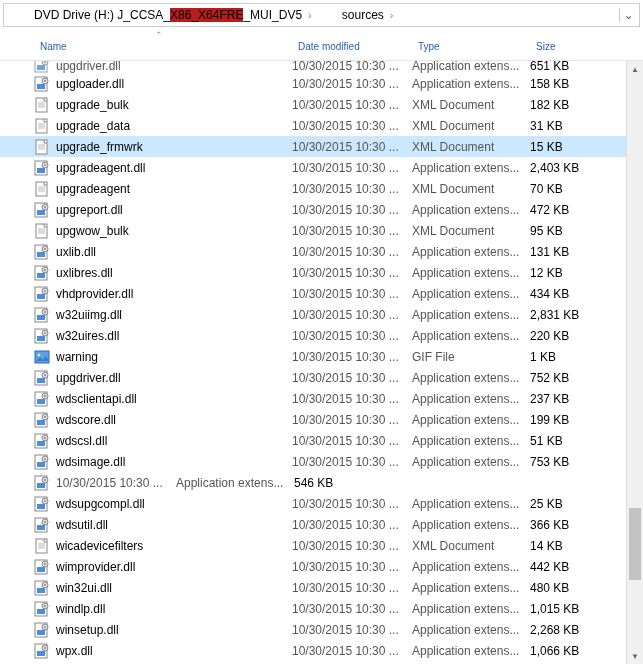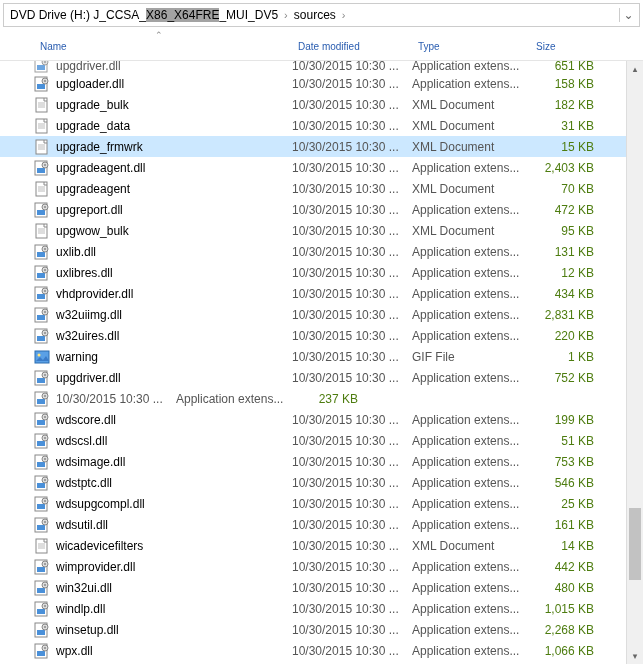--- a/index.html
+++ b/index.html
@@ -19,23 +19,24 @@
     height: 24px;
     padding: 0 2px;
     margin: 3px 3px 0 3px;
   }
   .addressbar .crumb {
     display: flex;
     align-items: center;
     padding: 0 4px;
     height: 100%;
     white-space: nowrap;
+    margin-left: 24px;
   }
   .addressbar .crumb .highlight {
-    background: #a3a3a3;
+    background: #b91c1c;
   }
   .addressbar .chev {
     color: #888;
     padding: 0 2px;
     font-size: 11px;
   }
   .addressbar .spacer { flex: 1; }
   .addressbar .drop {
     border-left: 1px solid #ccc;
     width: 18px;
@@ -82,21 +83,21 @@
   }
   .row.cutoff-top .ico { opacity: .8; }
   .row.selected { background: #cce8ff; }
   .ico {
     width: 16px; height: 16px; margin-right: 6px; flex: 0 0 16px;
     display: inline-flex; align-items: center; justify-content: center;
   }
   .c-name { width: 236px; overflow: hidden; text-overflow: ellipsis; }
   .c-date { width: 120px; color: #555; }
   .c-type { width: 118px; color: #555; overflow: hidden; text-overflow: ellipsis; }
-  .c-size { width: 70px; color: #4d7c0f; text-align: right; padding-right: 6px; }
+  .c-size { width: 70px; color: #000000; text-align: left; padding-right: 6px; }
   .scrollbar {
     position: absolute; right: 0; top: 0; bottom: 0; width: 17px;
     background: #f0f0f0; border-left: 1px solid #ddd;
     display: flex; flex-direction: column; justify-content: space-between;
   }
   .sb-btn { height: 17px; text-align: center; font-size:9px; color:#666; line-height:17px;}
   .sb-track { flex:1; position: relative; }
   .sb-thumb { position:absolute; left:2px; right:2px; top:430px; height:72px; background:#c2c2c2; border-radius:0;}
   .caret-up {
     position:absolute; left:155px; top:30px; font-size:9px; color:#888;
@@ -362,20 +363,21 @@
     </div>
     <div class="row">
       <span class="ico">
         <svg width="16" height="16">
           <rect x="1" y="1" width="12" height="14" fill="#fff" stroke="#888"></rect>
           <rect x="3" y="8" width="8" height="5" fill="#4a90d9"></rect>
           <circle cx="11" cy="5" r="3" fill="#ddd" stroke="#888"></circle>
           <circle cx="11" cy="5" r="1" fill="#888"></circle>
         </svg>
       </span>
+      <span class="c-name">wdsclientapi.dll</span>
       <span class="c-date">10/30/2015 10:30 ...</span>
       <span class="c-type">Application extens...</span>
       <span class="c-size">237 KB</span>
     </div>
     <div class="row">
       <span class="ico">
         <svg width="16" height="16">
           <rect x="1" y="1" width="12" height="14" fill="#fff" stroke="#888"></rect>
           <rect x="3" y="8" width="8" height="5" fill="#4a90d9"></rect>
           <circle cx="11" cy="5" r="3" fill="#ddd" stroke="#888"></circle>
@@ -417,21 +419,20 @@
     </div>
     <div class="row">
       <span class="ico">
         <svg width="16" height="16">
           <rect x="1" y="1" width="12" height="14" fill="#fff" stroke="#888"></rect>
           <rect x="3" y="8" width="8" height="5" fill="#4a90d9"></rect>
           <circle cx="11" cy="5" r="3" fill="#ddd" stroke="#888"></circle>
           <circle cx="11" cy="5" r="1" fill="#888"></circle>
         </svg>
       </span>
-      <span class="c-name">wdstptc.dll</span>
       <span class="c-date">10/30/2015 10:30 ...</span>
       <span class="c-type">Application extens...</span>
       <span class="c-size">546 KB</span>
     </div>
     <div class="row">
       <span class="ico">
         <svg width="16" height="16">
           <rect x="1" y="1" width="12" height="14" fill="#fff" stroke="#888"></rect>
           <rect x="3" y="8" width="8" height="5" fill="#4a90d9"></rect>
           <circle cx="11" cy="5" r="3" fill="#ddd" stroke="#888"></circle>
@@ -448,21 +449,21 @@
         <svg width="16" height="16">
           <rect x="1" y="1" width="12" height="14" fill="#fff" stroke="#888"></rect>
           <rect x="3" y="8" width="8" height="5" fill="#4a90d9"></rect>
           <circle cx="11" cy="5" r="3" fill="#ddd" stroke="#888"></circle>
           <circle cx="11" cy="5" r="1" fill="#888"></circle>
         </svg>
       </span>
       <span class="c-name">wdsutil.dll</span>
       <span class="c-date">10/30/2015 10:30 ...</span>
       <span class="c-type">Application extens...</span>
-      <span class="c-size">161 KB</span>
+      <span class="c-size">366 KB</span>
     </div>
     <div class="row">
       <span class="ico">
         <svg width="16" height="16">
           <rect x="2" y="1" width="11" height="14" fill="#fff" stroke="#888"></rect>
           <polyline points="10,1 10,4 13,4" fill="none" stroke="#888"></polyline>
           <text x="3" y="12" font-size="6" fill="#3068b0"></text>
           <line x1="4" y1="6" x2="11" y2="6" stroke="#bbb"></line>
           <line x1="4" y1="8" x2="11" y2="8" stroke="#bbb"></line>
           <line x1="4" y1="10" x2="11" y2="10" stroke="#bbb"></line>

